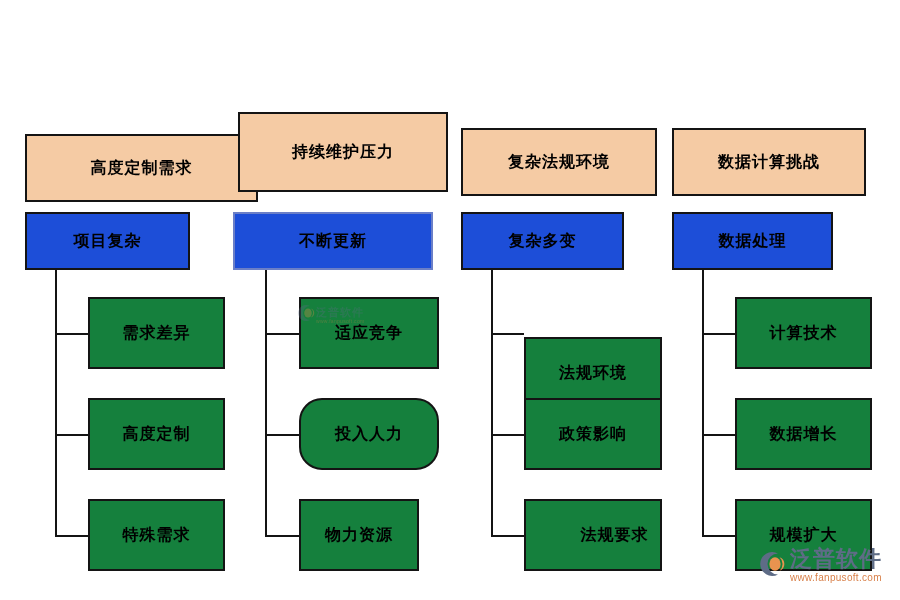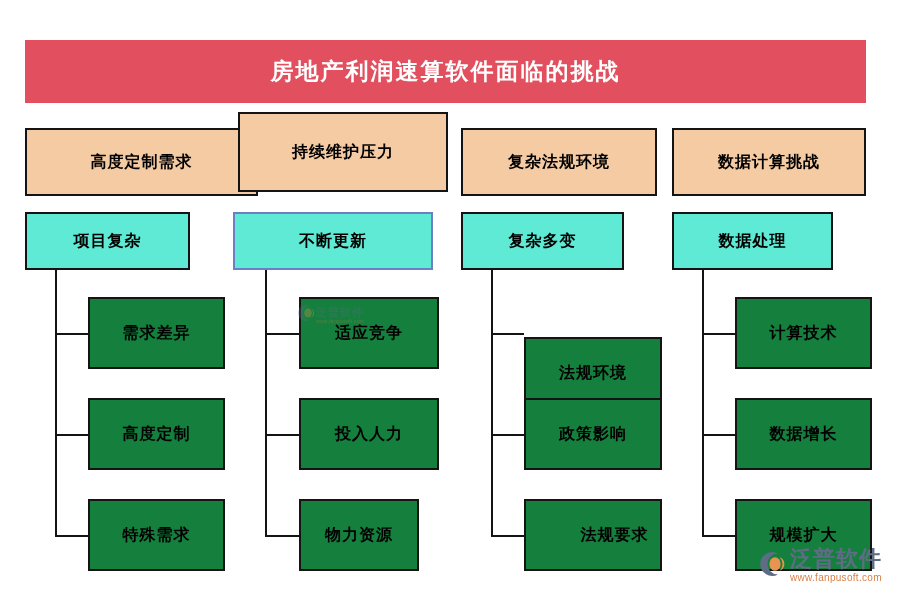--- a/index.html
+++ b/index.html
@@ -33,21 +33,21 @@
     z-index:4;
   }
 
   .lvl1{
     background:#F5CBA4;
     border:2px solid #141414;
     font-size:16px;
   }
 
   .lvl2{
-    background:#5eead4;
+    background:#1d4ed8;
     border:2px solid #141414;
     font-size:16px;
   }
   .lvl2.selected{
     border:2px solid #6B7FC7;
   }
 
   .leaf{
     background:#15803d;
     border:2px solid #141414;
@@ -87,41 +87,38 @@
     letter-spacing:0.3px;
   }
 
   .wm-faint{opacity:0.30;}
 </style>
 </head>
 <body>
 
 <div id="stage">
 
-  <div class="node banner" style="left:25px;top:40px;width:841px;height:63px;">
-    <span>房地产利润速算软件面临的挑战</span>
-  </div>
 
   <div id="nodes">
-      <div class="node lvl1" style="left:25px;top:128px;width:233px;height:68px;">高度定制需求</div>
+      <div class="node lvl1" style="left:25px;top:134px;width:233px;height:68px;">高度定制需求</div>
       <div class="node lvl2" style="left:25px;top:212px;width:165px;height:58px;">项目复杂</div>
       <div class="conn v" style="left:55px;top:270px;height:265px;"></div>
       <div class="conn h" style="left:55px;top:333px;width:33px;"></div>
       <div class="node leaf" style="left:88px;top:297px;width:137px;height:72px;">需求差异</div>
       <div class="conn h" style="left:55px;top:434px;width:33px;"></div>
       <div class="node leaf" style="left:88px;top:398px;width:137px;height:72px;">高度定制</div>
       <div class="conn h" style="left:55px;top:535px;width:33px;"></div>
       <div class="node leaf" style="left:88px;top:499px;width:137px;height:72px;">特殊需求</div>
       <div class="node lvl1" style="left:238px;top:112px;width:210px;height:80px;">持续维护压力</div>
       <div class="node lvl2 selected" style="left:233px;top:212px;width:200px;height:58px;">不断更新</div>
       <div class="conn v" style="left:265px;top:270px;height:265px;"></div>
       <div class="conn h" style="left:265px;top:333px;width:34px;"></div>
       <div class="node leaf" style="left:299px;top:297px;width:140px;height:72px;">适应竞争</div>
       <div class="conn h" style="left:265px;top:434px;width:34px;"></div>
-      <div class="node leaf" style="left:299px;top:398px;width:140px;height:72px;">投入人力</div>
+      <div class="node leaf" style="left:299px;top:398px;width:140px;height:72px;border-radius:23px;">投入人力</div>
       <div class="conn h" style="left:265px;top:535px;width:34px;"></div>
       <div class="node leaf" style="left:299px;top:499px;width:120px;height:72px;">物力资源</div>
       <div class="node lvl1" style="left:461px;top:128px;width:196px;height:68px;">复杂法规环境</div>
       <div class="node lvl2" style="left:461px;top:212px;width:163px;height:58px;">复杂多变</div>
       <div class="conn v" style="left:491px;top:270px;height:265px;"></div>
       <div class="conn h" style="left:491px;top:333px;width:33px;"></div>
       <div class="node leaf" style="left:524px;top:297px;width:138px;height:72px;margin-top:40px;">法规环境</div>
       <div class="conn h" style="left:491px;top:434px;width:33px;"></div>
       <div class="node leaf" style="left:524px;top:398px;width:138px;height:72px;">政策影响</div>
       <div class="conn h" style="left:491px;top:535px;width:33px;"></div>

